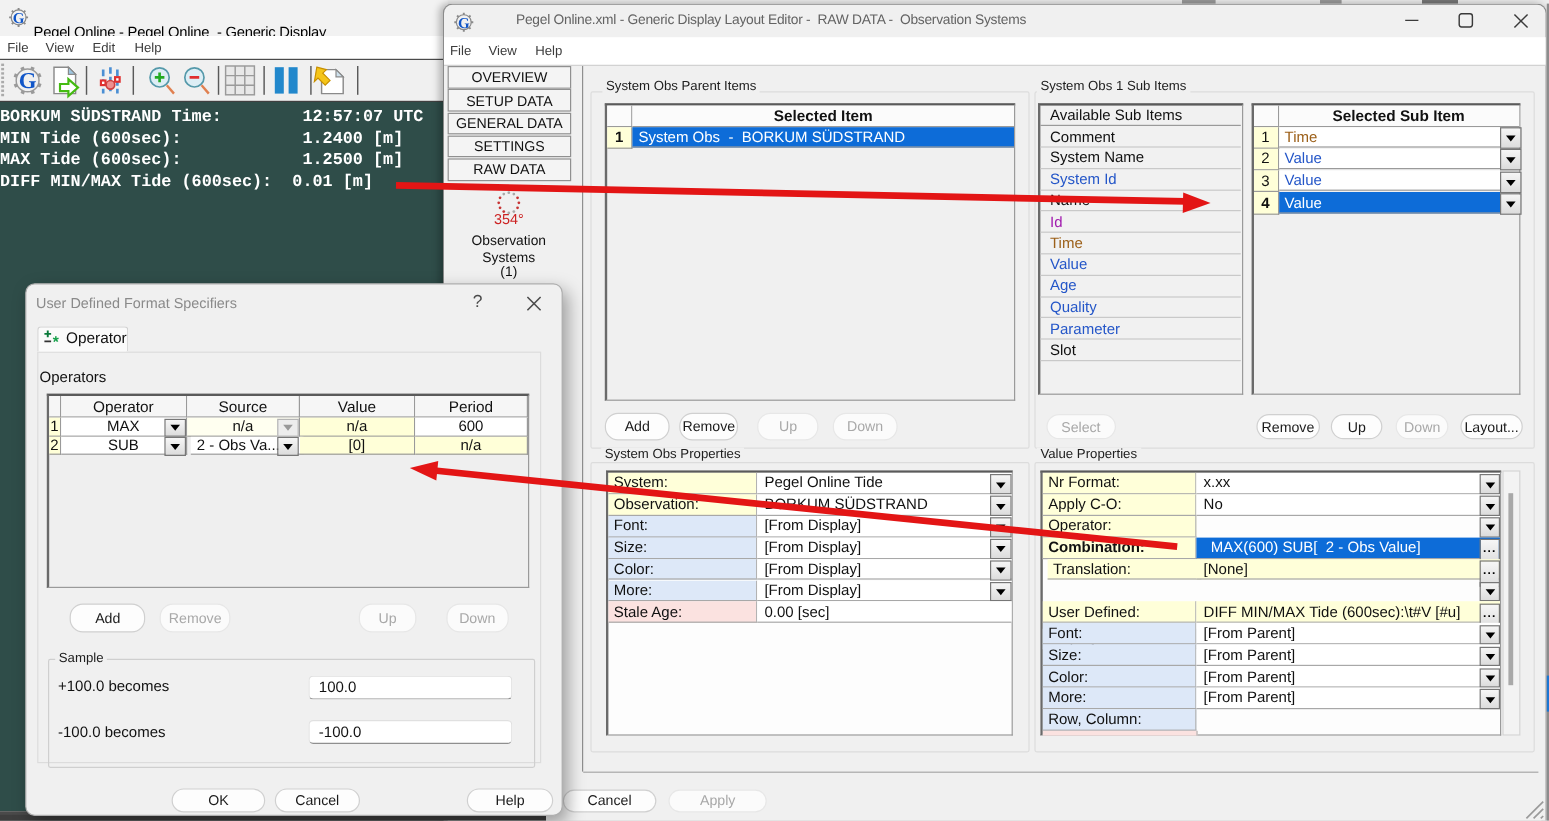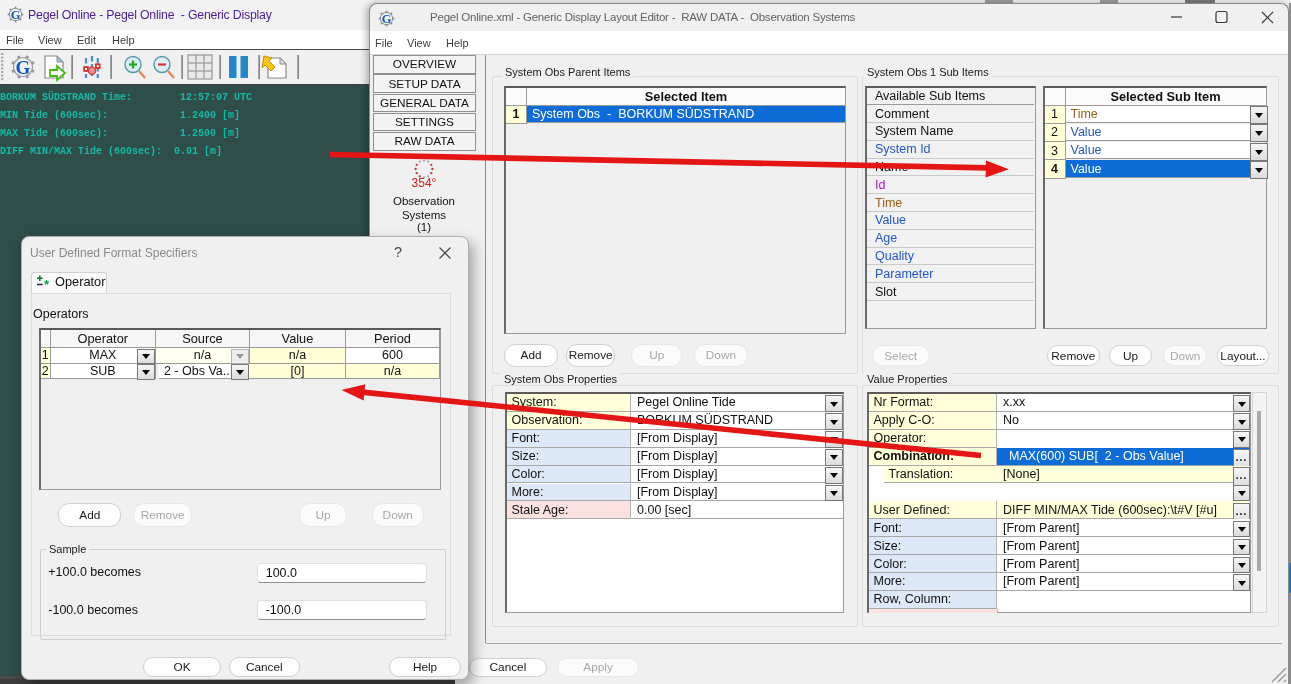--- a/index.html
+++ b/index.html
@@ -41,21 +41,21 @@
 <line x1="0.6" y1="8.5" x2="2.6" y2="8.5"></line>
             <line x1="14.4" y1="8.5" x2="16.4" y2="8.5"></line>
 <line x1="2.9" y1="2.9" x2="4.3" y2="4.3"></line>
             <line x1="12.7" y1="12.7" x2="14.1" y2="14.1"></line>
 <line x1="14.1" y1="2.9" x2="12.7" y2="4.3"></line>
             <line x1="4.3" y1="12.7" x2="2.9" y2="14.1"></line>
 </g>
         </g>
 <text x="8.5" y="13" text-anchor="middle" font-family="Liberation Serif" font-size="12.5" font-weight="bold" fill="#1156c8">G</text>
 </svg></div>
-  <div class="abs vc" style="left:28px;top:0;height:29px;font-size:12.3px;letter-spacing:-0.2px;color:#4c1d95;">Pegel Online - Pegel Online&nbsp; - Generic Display</div>
+  <div class="abs vc" style="left:28px;top:12px;height:29px;font-size:12.3px;letter-spacing:-0.2px;color:#000000;">Pegel Online - Pegel Online&nbsp; - Generic Display</div>
 
   <div class="abs" style="left:0;top:30px;width:373px;height:19px;background:#ffffff;"></div>
   <div class="abs vc" style="left:6px;top:30px;height:19px;font-size:11px;color:#3c3c3c;">File</div>
   <div class="abs vc" style="left:38px;top:30px;height:19px;font-size:11px;color:#3c3c3c;">View</div>
   <div class="abs vc" style="left:77px;top:30px;height:19px;font-size:11px;color:#3c3c3c;">Edit</div>
   <div class="abs vc" style="left:112px;top:30px;height:19px;font-size:11px;color:#3c3c3c;">Help</div>
   <div class="abs" style="left:0;top:49px;width:373px;height:1px;background:#4a4a4a;"></div>
 
   <div class="abs" style="left:0;top:50px;width:373px;height:34px;background:#f0f0f0;" id="toolbar">
       <svg width="373" height="34" style="position:absolute;left:0;top:0;">
@@ -114,21 +114,21 @@
         <rect x="240.5" y="6" width="7.5" height="22" fill="#2288cc"></rect>
         <path d="M268 8 h12 l6 6 v14 h-18 z" fill="#fff" stroke="#8a8a8a" stroke-width="1.2"></path>
         <path d="M280 8 l6 6 h-6 z" fill="#cfe2ee" stroke="#8a8a8a" stroke-width="1"></path>
         <path d="M264 6 l8 2 -3 3 6 6 -4 4 -6 -6 -3 3 z" fill="#f5c518" stroke="#c89000" stroke-width="1"></path>
       </svg>
     </div>
   <div class="abs" style="left:0;top:84px;width:373px;height:1px;background:#3f3f3f;"></div>
 
   <div class="abs" style="left:0;top:85px;width:373px;height:591px;background:#2f4d49;">
     <pre style="margin:0;position:absolute;left:0px;top:4px;font-family:'Liberation Mono',monospace;
-         font-weight:bold;font-size:10px;line-height:18px;color:#14b8a6;">BORKUM SÜDSTRAND Time:        12:57:07 UTC
+         font-weight:bold;font-size:14px;line-height:18px;color:#ffffff;">BORKUM SÜDSTRAND Time:        12:57:07 UTC
 MIN Tide (600sec):            1.2400 [m]
 MAX Tide (600sec):            1.2500 [m]
 DIFF MIN/MAX Tide (600sec):  0.01 [m]</pre>
   </div>
   <div class="abs" style="left:0;top:676px;width:373px;height:8px;background:#4a4a4a;"></div>
 </div>
 
 <div class="abs" id="edwin" style="left:369px;top:3px;width:920px;height:681px;background:#f0f0f0;
      border:1px solid #8a8a8a;border-bottom:none;border-radius:8px 8px 0 0;box-sizing:border-box;
      box-shadow:-3px 0 6px rgba(0,0,0,0.25);">
@@ -293,21 +293,21 @@
     <div class="abs vc" style="left:128.5px;top:0.0px;width:252.5px;height:17.9px;background:#fff;border-bottom:1px solid #a8a8a8;box-sizing:border-box;padding-left:6px;color:#111;">x.xx</div>
     <div class="ddb" style="left:364.5px;top:1.4px;width:15px;height:14.6px;"></div>
     <div class="abs vc" style="left:0;top:17.9px;width:128.5px;height:17.9px;background:#ffffd9;border-right:1px solid #b3b3b3;border-bottom:1px solid #a8a8a8;box-sizing:border-box;padding-left:5px;">Apply C-O:</div>
     <div class="abs vc" style="left:128.5px;top:17.9px;width:252.5px;height:17.9px;background:#fff;border-bottom:1px solid #a8a8a8;box-sizing:border-box;padding-left:6px;color:#111;">No</div>
     <div class="ddb" style="left:364.5px;top:19.3px;width:15px;height:14.6px;"></div>
     <div class="abs vc" style="left:0;top:35.8px;width:128.5px;height:17.9px;background:#ffffd9;border-right:1px solid #b3b3b3;border-bottom:1px solid #a8a8a8;box-sizing:border-box;padding-left:5px;">Operator:</div>
     <div class="ddb" style="left:364.5px;top:37.2px;width:15px;height:14.6px;"></div>
     <div class="abs vc" style="left:0;top:53.7px;width:128.5px;height:17.9px;background:#ffffd9;border-right:1px solid #b3b3b3;border-bottom:1px solid #a8a8a8;box-sizing:border-box;padding-left:5px;font-weight:bold;">Combination:</div>
     <div class="abs vc" style="left:128.5px;top:53.7px;width:252.5px;height:17.9px;background:#0d6cd8;border-bottom:1px solid #a8a8a8;box-sizing:border-box;padding-left:12px;color:#fff;">MAX(600) SUB[&nbsp; 2 - Obs Value]</div>
     <div class="dotb" style="left:364.5px;top:55.1px;width:15px;height:14.6px;">...</div>
-    <div class="abs vc" style="left:15px;top:71.6px;width:128.5px;height:17.9px;background:#ffffd9;border-right:1px solid #b3b3b3;border-bottom:1px solid #a8a8a8;box-sizing:border-box;padding-left:5px;">Translation:</div>
+    <div class="abs vc" style="left:4px;top:71.6px;width:128.5px;height:17.9px;background:#ffffd9;border-right:1px solid #b3b3b3;border-bottom:1px solid #a8a8a8;box-sizing:border-box;padding-left:5px;">Translation:</div>
     <div class="abs vc" style="left:128.5px;top:71.6px;width:252.5px;height:17.9px;background:#ffffd9;border-bottom:1px solid #a8a8a8;box-sizing:border-box;padding-left:6px;color:#111;">[None]</div>
     <div class="dotb" style="left:364.5px;top:73.0px;width:15px;height:14.6px;">...</div>
     <div class="abs vc" style="left:0;top:89.5px;width:128.5px;height:17.9px;background:#dde8f8;border-right:1px solid #b3b3b3;border-bottom:1px solid #a8a8a8;box-sizing:border-box;padding-left:5px;margin-top:40px;">Display:</div>
     <div class="ddb" style="left:364.5px;top:90.9px;width:15px;height:14.6px;"></div>
     <div class="abs vc" style="left:0;top:107.4px;width:128.5px;height:17.9px;background:#ffffd9;border-right:1px solid #b3b3b3;border-bottom:1px solid #a8a8a8;box-sizing:border-box;padding-left:5px;">User Defined:</div>
     <div class="abs vc" style="left:128.5px;top:107.4px;width:252.5px;height:17.9px;background:#ffffd9;border-bottom:1px solid #a8a8a8;box-sizing:border-box;padding-left:6px;color:#111;">DIFF MIN/MAX Tide (600sec):\t#V [#u]</div>
     <div class="dotb" style="left:364.5px;top:108.8px;width:15px;height:14.6px;">...</div>
     <div class="abs vc" style="left:0;top:125.3px;width:128.5px;height:17.9px;background:#dde8f8;border-right:1px solid #b3b3b3;border-bottom:1px solid #a8a8a8;box-sizing:border-box;padding-left:5px;">Font:</div>
     <div class="abs vc" style="left:128.5px;top:125.3px;width:252.5px;height:17.9px;background:#fff;border-bottom:1px solid #a8a8a8;box-sizing:border-box;padding-left:6px;color:#111;">[From Parent]</div>
     <div class="ddb" style="left:364.5px;top:126.7px;width:15px;height:14.6px;"></div>

